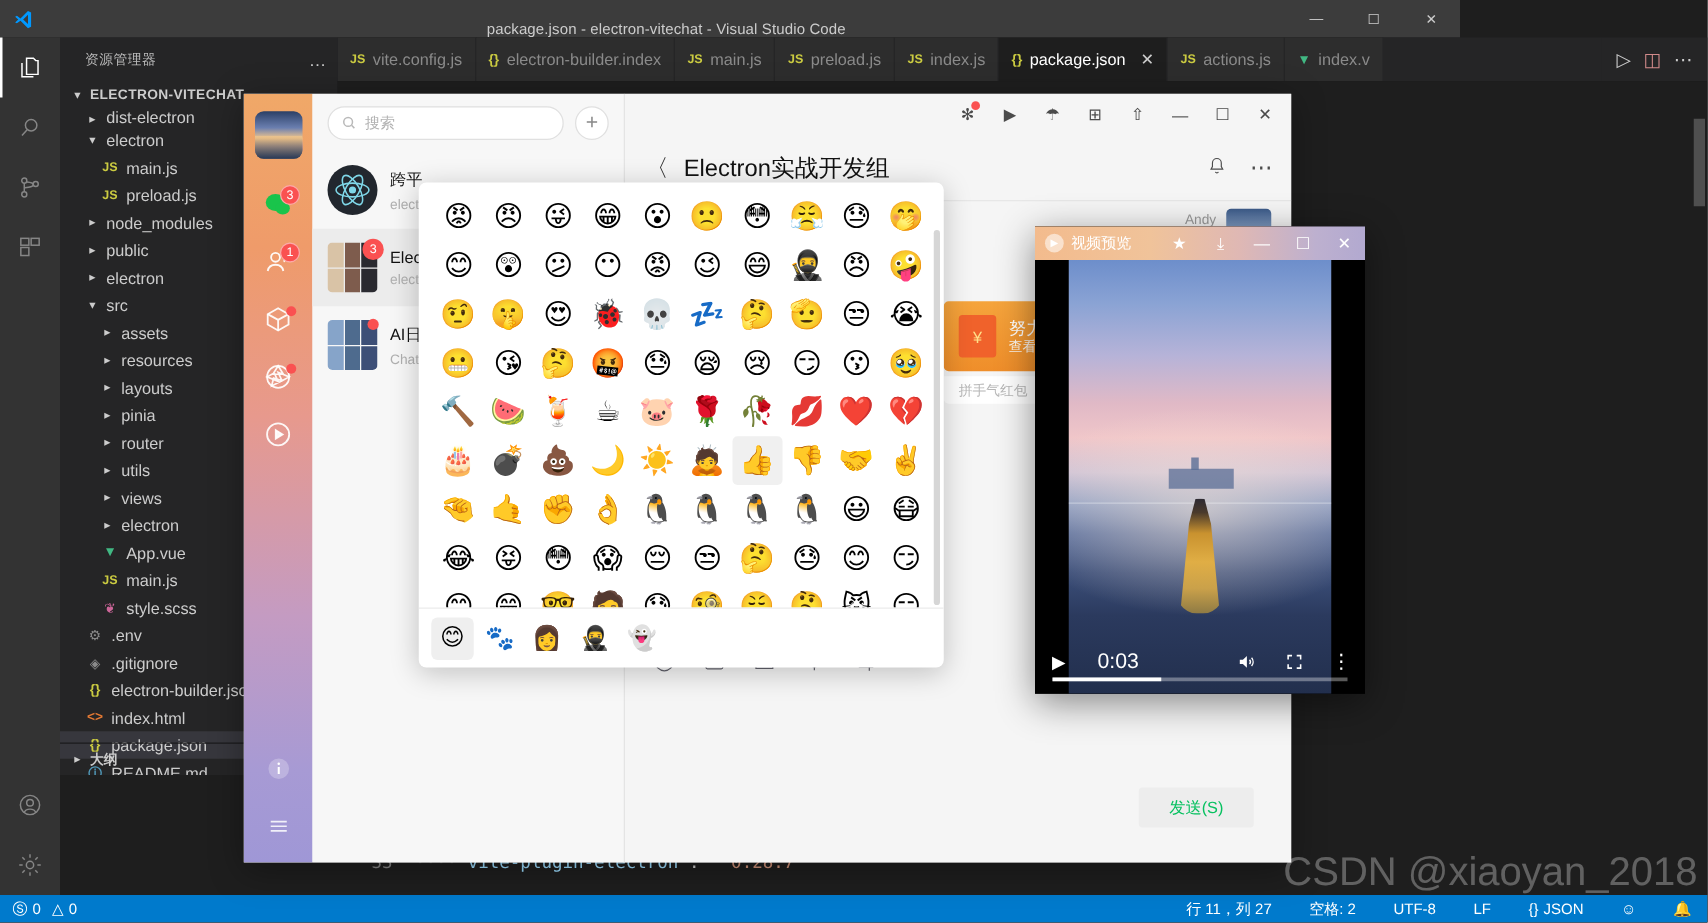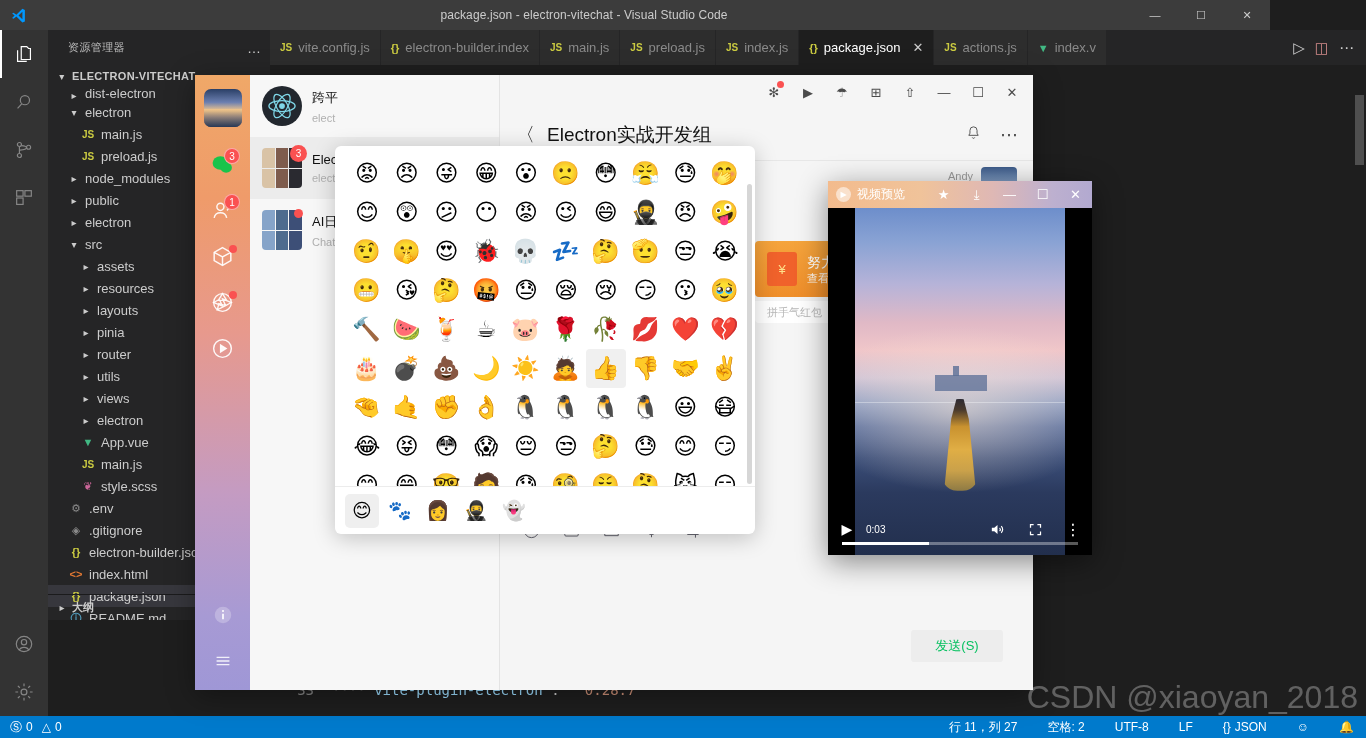--- a/index.html
+++ b/index.html
@@ -6,23 +6,23 @@
   html, body {
     width: 1366px; height: 738px;
     overflow: hidden;
     font-family: "Liberation Sans", "DejaVu Sans", sans-serif;
     background: #1e1e1e;
   }
   #root { position: relative; width: 1366px; height: 738px; }
 
   
   .vs-titlebar {
-    position: absolute; left: 0; top: 0; width: 1270px; height: 30px;
+    position: absolute; left: 0; top: 0; width: 1168px; height: 30px;
     background: #3c3c3c; color: #cccccc;
-    display: flex; align-items: center;
+    display: flex; align-items: flex-end;
   }
   .vs-logo { width: 36px; height: 30px; display: flex; align-items: center; justify-content: center; }
   .vs-title {
     flex: 1; text-align: center; font-size: 12px; color: #cccccc;
     letter-spacing: .1px; white-space: nowrap;
   }
   .win-ctrls { display: flex; height: 30px; }
   .win-btn {
     width: 46px; height: 30px; display: flex; align-items: center; justify-content: center;
     color: #cccccc; font-size: 11px;
@@ -327,21 +327,21 @@
     width: 44px; height: 92px;
     background: linear-gradient(180deg,#2d2a33 0%, #4a3a2c 12%, #c9922f 30%, #e0ae45 55%, #caa14a 78%, #8e7a44 100%);
     border-radius: 48% 48% 44% 44% / 18% 18% 30% 30%;
     clip-path: polygon(42% 0, 58% 0, 70% 22%, 86% 100%, 14% 100%, 30% 22%);
   }
   .video-ctrls {
     position: absolute; left: 0; bottom: 0; width: 264px; height: 52px;
     display: flex; align-items: center; color: #fff;
   }
   .vc-ic { width: 38px; height: 38px; display: flex; align-items: center; justify-content: center; font-size: 14px; }
-  .vc-time { font-size: 10px; margin-left: 0; font-family: "Liberation Sans", sans-serif; }
+  .vc-time { font-size: 17px; margin-left: 12px; font-family: "Liberation Sans", sans-serif; }
   .vc-spacer { flex: 1; }
   .vc-progress {
     position: absolute; left: 14px; bottom: 10px; width: 236px; height: 3px; background: rgba(255,255,255,.35);
   }
   .vc-progress i { display: block; height: 3px; width: 37%; background: #fff; }
 
   .watermark {
     position: absolute; right: 8px; bottom: 22px; font-size: 32px; color: rgba(255,255,255,.30);
     font-family: "Liberation Sans", sans-serif; white-space: nowrap; pointer-events: none;
   }
@@ -656,20 +656,30 @@
           </svg>
       </div>
       <div class="rail-bottom" style="margin-bottom:6px">
         <svg width="22" height="22" viewBox="0 0 24 24" stroke="currentColor" stroke-width="1.5">
             <path d="M5 8h14M5 12h14M5 16h14"></path>
           </svg>
       </div>
     </div>
 
     <div class="chat-list">
+      <div class="search-row">
+        <div class="search-box">
+          <svg width="12" height="12" viewBox="0 0 24 24" fill="none" stroke="#b9b9b9" stroke-width="2.4">
+              <circle cx="11" cy="11" r="7"></circle>
+              <path d="M16.5 16.5 21 21"></path>
+            </svg>
+          <span>搜索</span>
+        </div>
+        <div class="add-btn">+</div>
+      </div>
       <div id="conv-list">
           <div class="conv">
             <div class="conv-av electron" style="border-radius: 50%;">
               <svg width="30" height="30" viewBox="0 0 24 24" fill="none" stroke="#7fd7e8" stroke-width="1">
                 <ellipse cx="12" cy="12" rx="10.5" ry="4.4"></ellipse>
                 <ellipse cx="12" cy="12" rx="10.5" ry="4.4" transform="rotate(60 12 12)"></ellipse>
                 <ellipse cx="12" cy="12" rx="10.5" ry="4.4" transform="rotate(120 12 12)"></ellipse>
                 <circle cx="12" cy="12" r="1.8" fill="#7fd7e8"></circle>
               </svg>
             </div>

